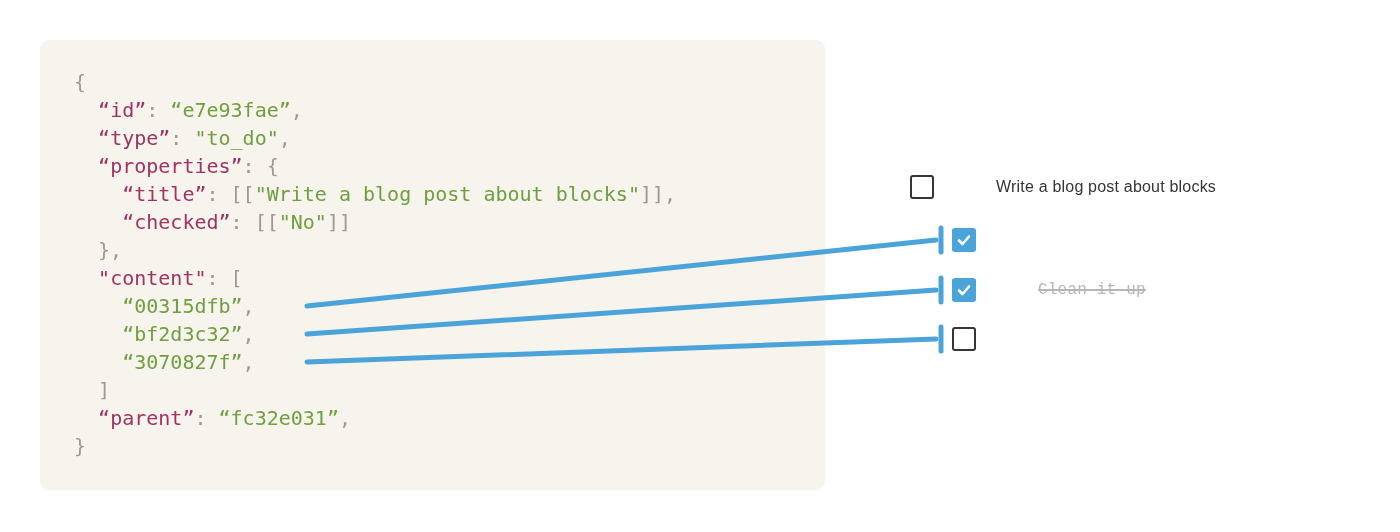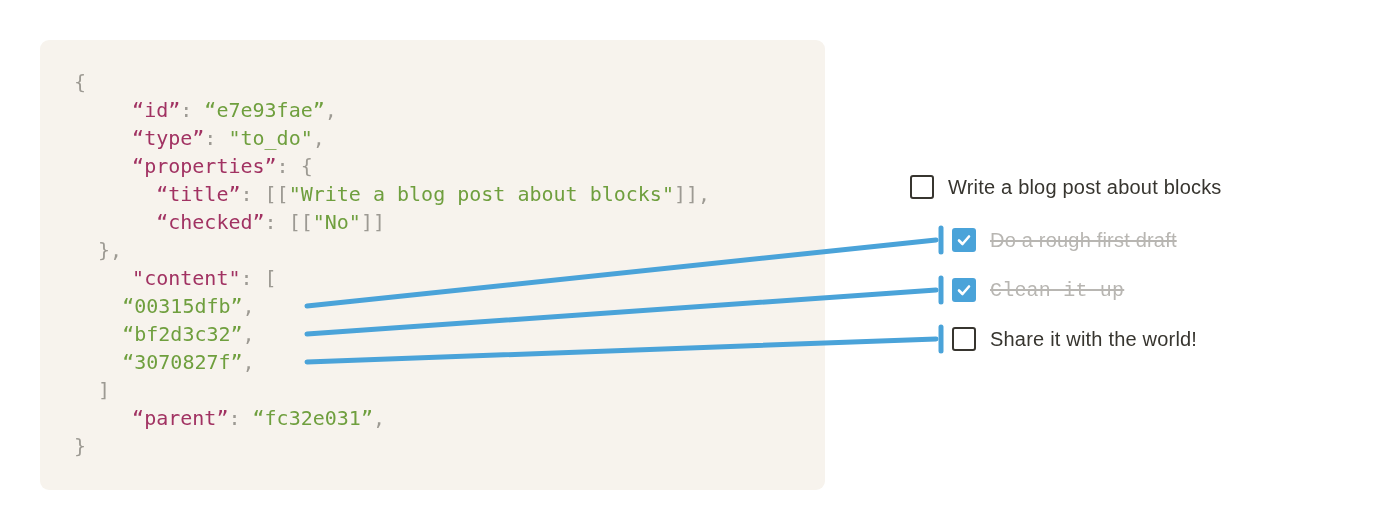--- a/index.html
+++ b/index.html
@@ -19,38 +19,38 @@
   .code-card{
     position:absolute;left:40px;top:40px;width:785px;height:450px;
     background:var(--code-bg);border-radius:9px;
   }
   .code{
     margin:0;padding:28px 0 0 34px;
     font-family:"DejaVu Sans Mono","Liberation Mono",monospace;
     font-size:20px;line-height:28px;white-space:pre;
   }
   .code-line{height:28px;}
-  .tok-k{color:var(--tok-key);margin-left:34px;}
+  .tok-k{color:var(--tok-key);}
   .tok-v{color:var(--tok-val);}
   .tok-p{color:var(--tok-punct);}
 
   
   .connectors{position:absolute;left:0;top:0;width:1400px;height:532px;pointer-events:none;}
 
   
   .todo-item{position:absolute;display:flex;align-items:center;gap:14px;height:24px;}
   .checkbox{
     width:24px;height:24px;box-sizing:border-box;flex:0 0 24px;
     border:2px solid var(--todo-text);border-radius:3px;background:#ffffff;
     display:flex;align-items:center;justify-content:center;cursor:pointer;
   }
   .checkbox.checked{border:none;background:var(--blue);}
   .checkbox svg{display:block;}
   .todo-label{
-    font-size:20px;color:var(--todo-text);white-space:nowrap;letter-spacing:.2px;
+    font-size:16px;color:var(--todo-text);white-space:nowrap;letter-spacing:.2px;margin-left:48px;
   }
   .todo-item.done .todo-label{
     color:var(--done-text);
     text-decoration:line-through;
     text-decoration-thickness:2px;
   }
 </style>
 </head>
 <body>
 
@@ -79,29 +79,27 @@
       <div class="todo-item" style="left: 910px; top: 175px;">
         <span class="checkbox"></span>
         <span class="todo-label">Write a blog post about blocks</span>
       </div>
       <div class="todo-item done" style="left: 952px; top: 228px;">
         <span class="checkbox checked">
           <svg width="18" height="18" viewBox="0 0 18 18">
             <polyline points="4,9.5 7.5,13 14,5.5" fill="none" stroke="#ffffff" stroke-width="2.6" stroke-linecap="round" stroke-linejoin="round"></polyline>
           </svg>
         </span>
-        <span class="todo-label">Do a rough first draft</span>
       </div>
       <div class="todo-item done" style="left: 952px; top: 278px; font-family: Liberation Mono, monospace;">
         <span class="checkbox checked">
           <svg width="18" height="18" viewBox="0 0 18 18">
             <polyline points="4,9.5 7.5,13 14,5.5" fill="none" stroke="#ffffff" stroke-width="2.6" stroke-linecap="round" stroke-linejoin="round"></polyline>
           </svg>
         </span>
         <span class="todo-label">Clean it up</span>
       </div>
       <div class="todo-item" style="left: 952px; top: 327px;">
         <span class="checkbox"></span>
-        <span class="todo-label">Share it with the world!</span>
       </div>
     </div>
 
 </div>
 
 </body></html>

